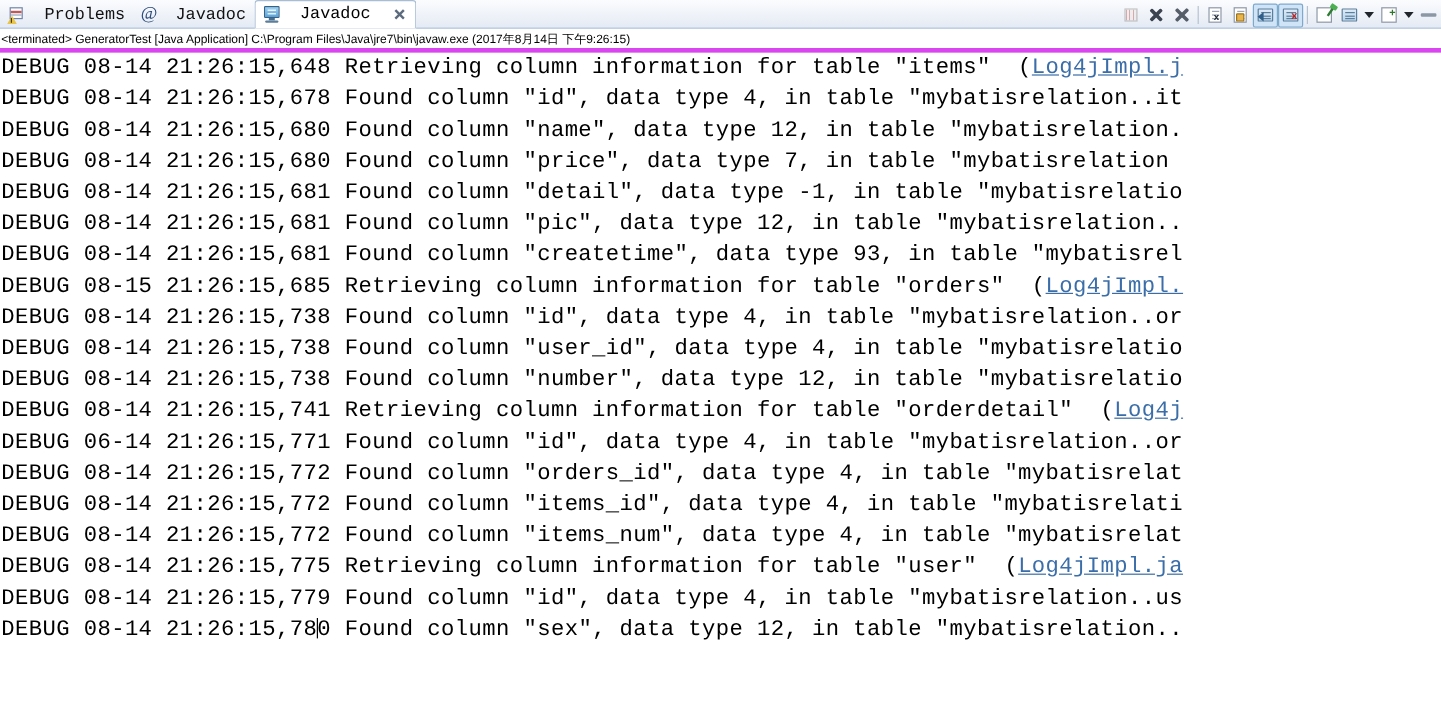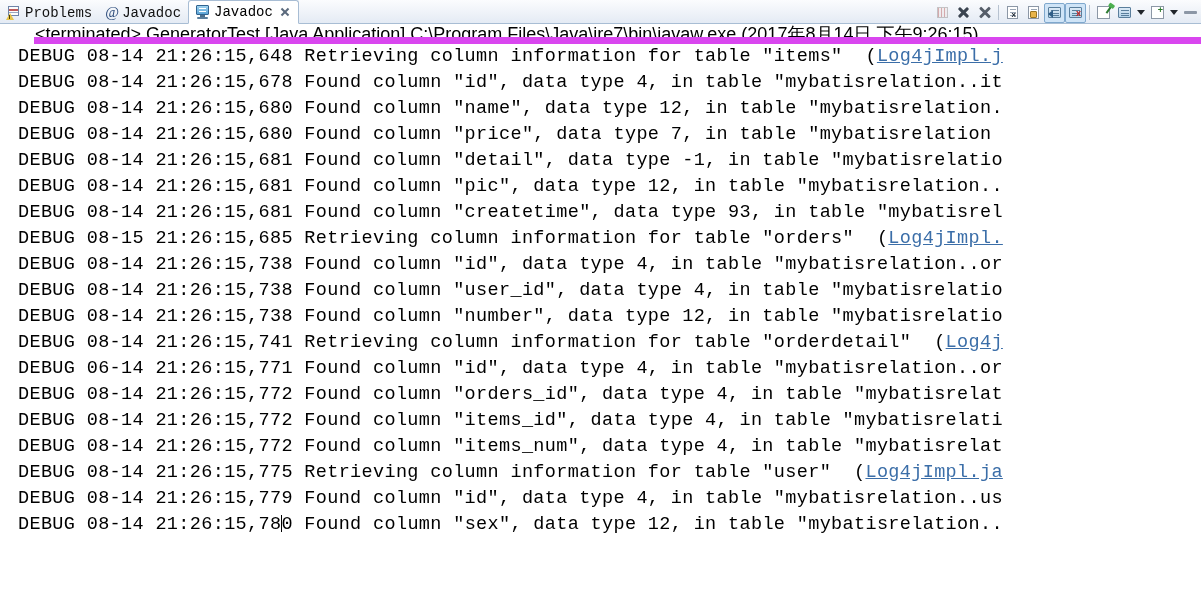--- a/index.html
+++ b/index.html
@@ -28,21 +28,21 @@
     position: absolute;
     left: 0;
     right: 0;
     bottom: 0;
     height: 1px;
     background: #a8bdd4;
   }
   .tab {
     display: flex;
     align-items: center;
-    gap: 4px;
+    gap: 16px;
     height: 23px;
     padding: 0 7px 0 6px;
     box-sizing: border-box;
     font-size: 14px;
     font-family: "Liberation Mono", monospace;
     color: #000000;
     white-space: nowrap;
     position: relative;
     z-index: 2;
   }
@@ -324,37 +324,36 @@
     background: #8c97a6;
     border-radius: 1px;
   }
 
   
   .proc-header {
     height: 20px;
     box-sizing: border-box;
     padding: 1px 0 0 1px;
     font-family: "Liberation Sans", sans-serif;
-    font-size: 18px;
+    font-size: 10px;
     color: #000000;
     white-space: nowrap;
     overflow: hidden;
     background: #ffffff;
-    border-bottom: 7px solid #d946ef;
+    border-bottom: 4px solid #d946ef;
     line-height: 18px;
-    margin-left: 34px;
   }
 
   
   .console {
     position: relative;
     background: #ffffff;
     height: 551px;
     overflow: hidden;
-    padding-left: 18px;
+    padding-left: 1px;
     box-sizing: border-box;
   }
   .log-line {
     font-family: "Liberation Mono", monospace;
     font-size: 18.5px;
     line-height: 26px;
     height: 26px;
     color: #000000;
     white-space: pre;
     letter-spacing: 0.35px;

